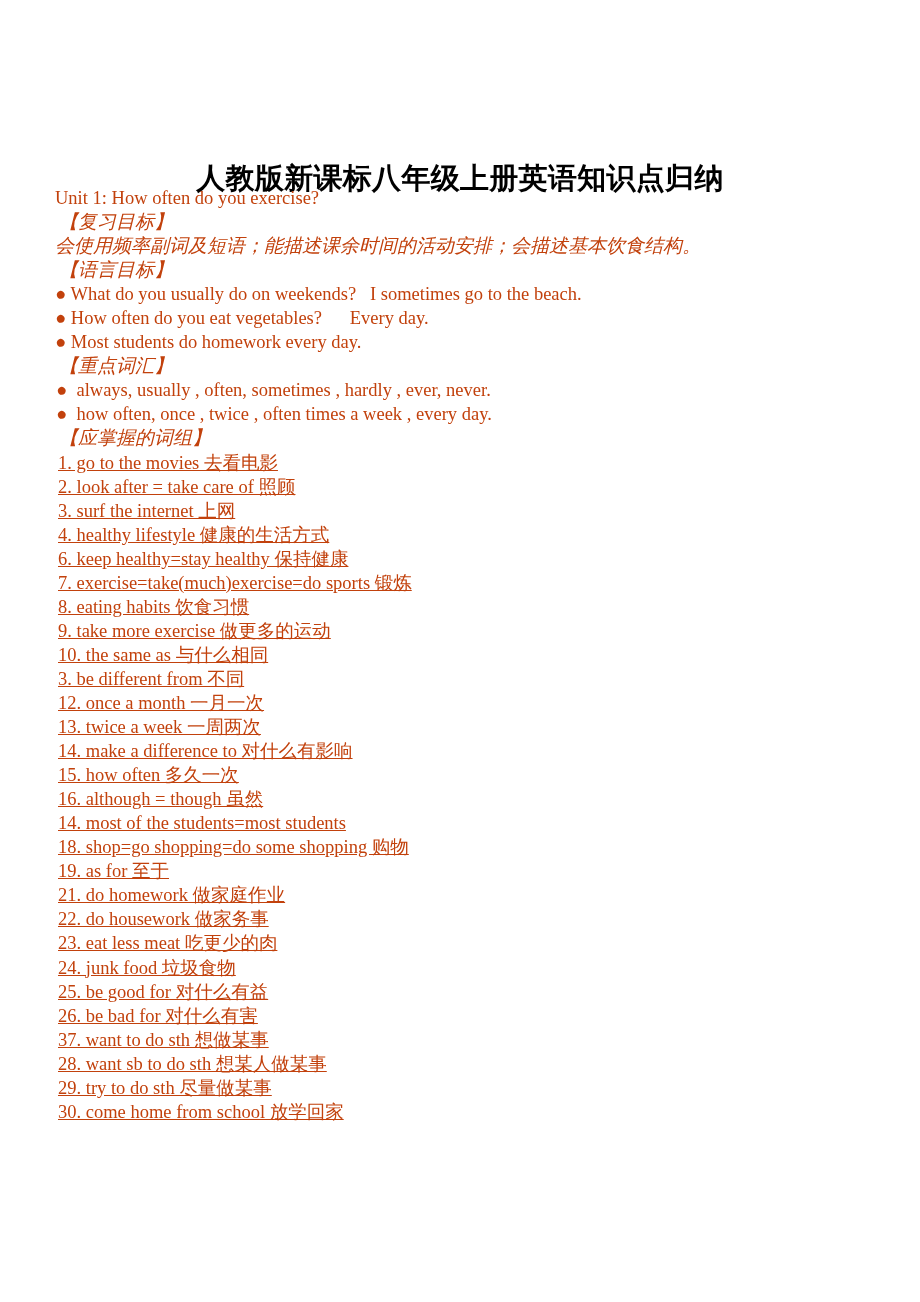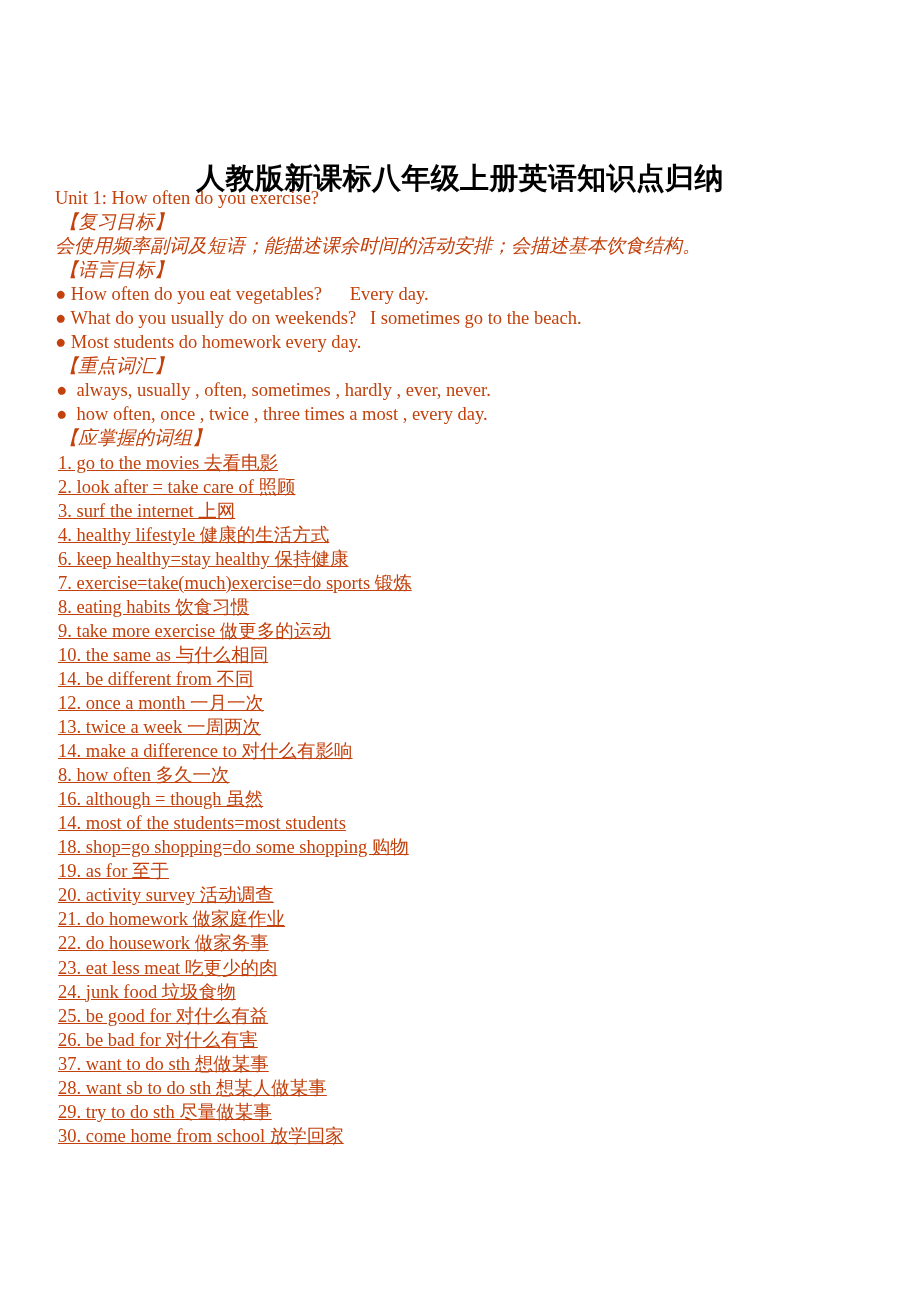--- a/index.html
+++ b/index.html
@@ -88,51 +88,50 @@
   <div class="body-block">
 
     <div class="line">Unit 1: How often do you exercise?</div>
 
     <div class="line cn heading">【复习目标】</div>
 
     <div class="line cn">会使用频率副词及短语；能描述课余时间的活动安排；会描述基本饮食结构。</div>
 
     <div class="line cn heading">【语言目标】</div>
 
+    <div class="line bullet">● What do you usually do on weekends?   I sometimes go to the beach.</div>
     <div class="line bullet">● How often do you eat vegetables?      Every day.</div>
-    <div class="line bullet">● What do you usually do on weekends?   I sometimes go to the beach.</div>
     <div class="line bullet">● Most students do homework every day.</div>
 
     <div class="line cn heading">【重点词汇】</div>
 
     <div class="line bullet2">●  always, usually , often, sometimes , hardly , ever, never.</div>
-    <div class="line bullet2">●  how often, once , twice , three times a most , every day.</div>
+    <div class="line bullet2">●  how often, once , twice , often times a week , every day.</div>
 
     <div class="line cn heading">【应掌握的词组】</div>
 
     <div>
       <div class="line numbered">1. go to the movies 去看电影</div>
       <div class="line numbered">2. look after = take care of 照顾</div>
       <div class="line numbered">3. surf the internet 上网</div>
       <div class="line numbered">4. healthy lifestyle 健康的生活方式</div>
       <div class="line numbered">6. keep healthy=stay healthy 保持健康</div>
       <div class="line numbered">7. exercise=take(much)exercise=do sports 锻炼</div>
       <div class="line numbered">8. eating habits 饮食习惯</div>
       <div class="line numbered">9. take more exercise 做更多的运动</div>
       <div class="line numbered">10. the same as 与什么相同</div>
-      <div class="line numbered">14. be different from 不同</div>
+      <div class="line numbered">3. be different from 不同</div>
       <div class="line numbered">12. once a month 一月一次</div>
       <div class="line numbered">13. twice a week 一周两次</div>
       <div class="line numbered">14. make a difference to 对什么有影响</div>
-      <div class="line numbered">8. how often 多久一次</div>
+      <div class="line numbered">15. how often 多久一次</div>
       <div class="line numbered">16. although = though 虽然</div>
       <div class="line numbered">14. most of the students=most students</div>
       <div class="line numbered">18. shop=go shopping=do some shopping 购物</div>
       <div class="line numbered">19. as for 至于</div>
-      <div class="line numbered">20. activity survey 活动调查</div>
       <div class="line numbered">21. do homework 做家庭作业</div>
       <div class="line numbered">22. do housework 做家务事</div>
       <div class="line numbered">23. eat less meat 吃更少的肉</div>
       <div class="line numbered">24. junk food 垃圾食物</div>
       <div class="line numbered">25. be good for 对什么有益</div>
       <div class="line numbered">26. be bad for 对什么有害</div>
       <div class="line numbered">37. want to do sth 想做某事</div>
       <div class="line numbered">28. want sb to do sth 想某人做某事</div>
       <div class="line numbered">29. try to do sth 尽量做某事</div>
       <div class="line numbered">30. come home from school 放学回家</div>

